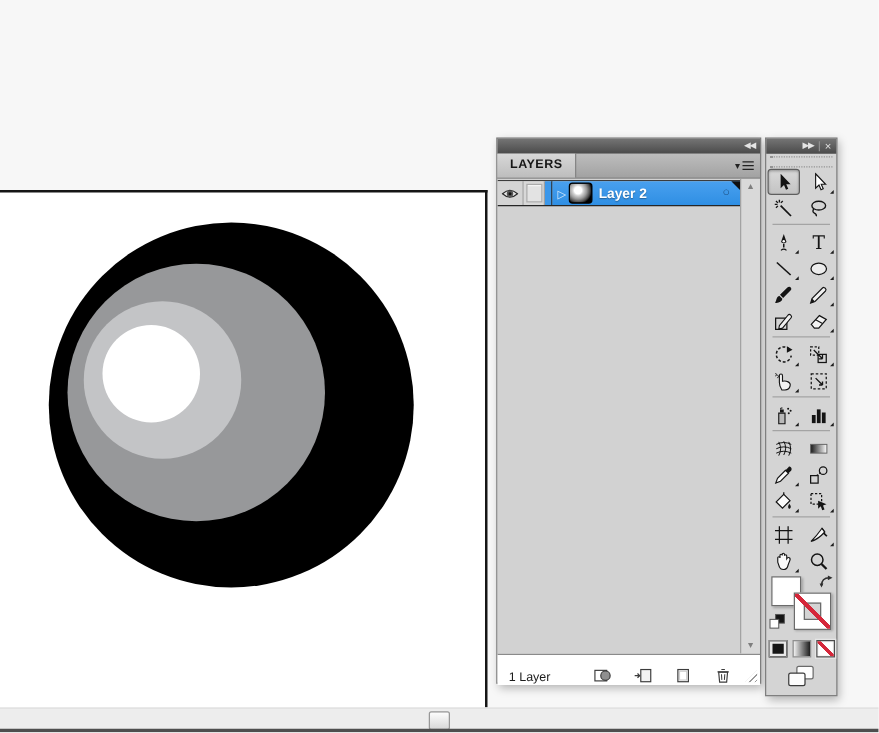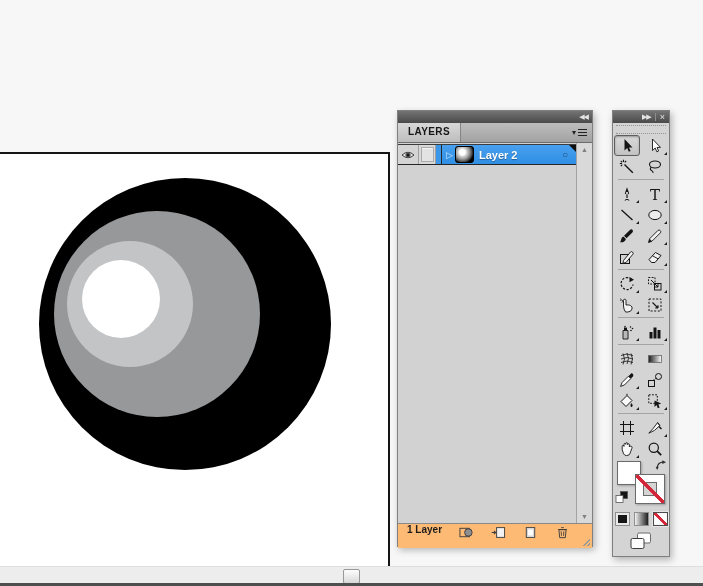--- a/index.html
+++ b/index.html
@@ -14,21 +14,21 @@
   .hthumb{position:absolute;left:343px;top:2px;width:15px;height:13px;border:1px solid #989898;border-radius:2px;
     background:linear-gradient(#fdfdfd,#d8d8d8);}
   .bottom-edge{position:absolute;left:0;top:583px;width:703px;height:3px;background:#4e4e4e;}
   
   .panel{position:absolute;background:#d2d2d2;border:1px solid #7f7f7f;box-shadow:2px 3px 7px rgba(0,0,0,.28);box-sizing:border-box;}
   .panel-titlebar{height:12px;background:linear-gradient(#747474,#4a4a4a);display:flex;align-items:center;
     justify-content:flex-end;padding:0 4px;gap:4px;}
   .tb-glyph{font-size:7px;line-height:10px;color:#e4e4e4;letter-spacing:-1px;cursor:default;}
   .tb-sep{width:1px;height:8px;background:#8d8d8d;}
   
-  .layers-panel{left:397px;top:110px;width:196px;height:437px;}
+  .layers-panel{left:397px;top:110px;width:212px;height:437px;}
   .tabbar{height:19px;background:linear-gradient(#bdbdbd,#a2a2a2);border-bottom:1px solid #6c6c6c;display:flex;align-items:stretch;}
   .tab{padding:0 10px;line-height:18px;font-size:10px;font-weight:bold;letter-spacing:.4px;color:#161616;
     background:linear-gradient(#d8d8d8,#bdbdbd);border-right:1px solid #858585;}
   .panel-menu{margin-left:auto;display:flex;align-items:center;gap:2px;padding:0 5px;}
   .menu-tri{font-size:8px;color:#222;}
   .menu-lines{display:inline-block;width:9px;height:1.5px;background:#222;box-shadow:0 3px 0 #222,0 6px 0 #222;margin-top:-6px;}
   .panel-content{position:relative;height:380px;background:#d2d2d2;overflow:hidden;}
   .vscroll{position:absolute;right:0;top:0;bottom:0;width:15px;background:#d9d9d9;border-left:1px solid #a3a3a3;}
   .vscroll .arrow{position:absolute;left:0;width:100%;text-align:center;font-size:7px;color:#7e7e7e;}
   .vscroll .up{top:3px;} .vscroll .down{bottom:3px;}
@@ -39,21 +39,21 @@
   .cell.lock{width:17px;background:#d8d8d8;border-right:1px solid #9f9f9f;}
   .lock-box{width:11px;height:13px;background:#e3e3e3;border:1px solid #ababab;box-shadow:inset 0 1px 0 #f4f4f4;}
   .blue-strip{width:5px;background:#3b97ea;border-right:1px solid #2a2a2a;}
   .row-main{flex:1;position:relative;display:flex;align-items:center;background:linear-gradient(#49a0ee,#2f8fe4);}
   .disclosure{color:#d6eafc;font-size:9px;margin:0 2px 0 4px;}
   .layer-thumb{width:17px;height:15px;border-radius:3px;border:1px solid #000;
     background:#000 radial-gradient(circle at 38% 35%,#ffffff 0 20%,#d2d2d2 30%,#9a9a9a 48%,#4c4c4c 66%,#000 78%);}
   .layer-name{margin-left:5px;font-size:11px;font-weight:bold;color:#fff;text-shadow:0 1px 1px rgba(0,0,0,.35);}
   .target{margin-left:auto;margin-right:8px;font-size:10px;color:#1d4f80;}
   .corner{position:absolute;top:0;right:0;width:0;height:0;border-top:7px solid #101010;border-left:7px solid transparent;}
-  .panel-status{position:relative;height:24px;border-top:1px solid #8a8a8a;display:flex;align-items:flex-start;background:#fdba74;font-weight:bold;}
+  .panel-status{position:relative;height:24px;border-top:1px solid #8a8a8a;display:flex;align-items:flex-end;background:#ffffff;}
   .count{font-size:10px;padding-left:9px;}
   .status-buttons{margin-left:auto;display:flex;align-items:center;gap:16px;margin-right:22px;}
   .status-buttons .sbtn{width:16px;height:16px;display:flex;align-items:center;justify-content:center;}
   .grip{position:absolute;right:2px;bottom:2px;width:10px;height:10px;
     background:repeating-linear-gradient(135deg,#9a9a9a 0 1px,transparent 1px 3px);
     clip-path:polygon(100% 0,100% 100%,0 100%);}
   
   .toolbar{left:612px;top:110px;width:58px;height:447px;background:#d4d4d4;}
   .grip-lines{height:7px;margin:2px 3px 1px;border-top:1px dotted #949494;border-bottom:1px dotted #949494;}
   .tool-grid{display:grid;grid-template-columns:26px 26px;gap:0 2px;justify-content:center;}

